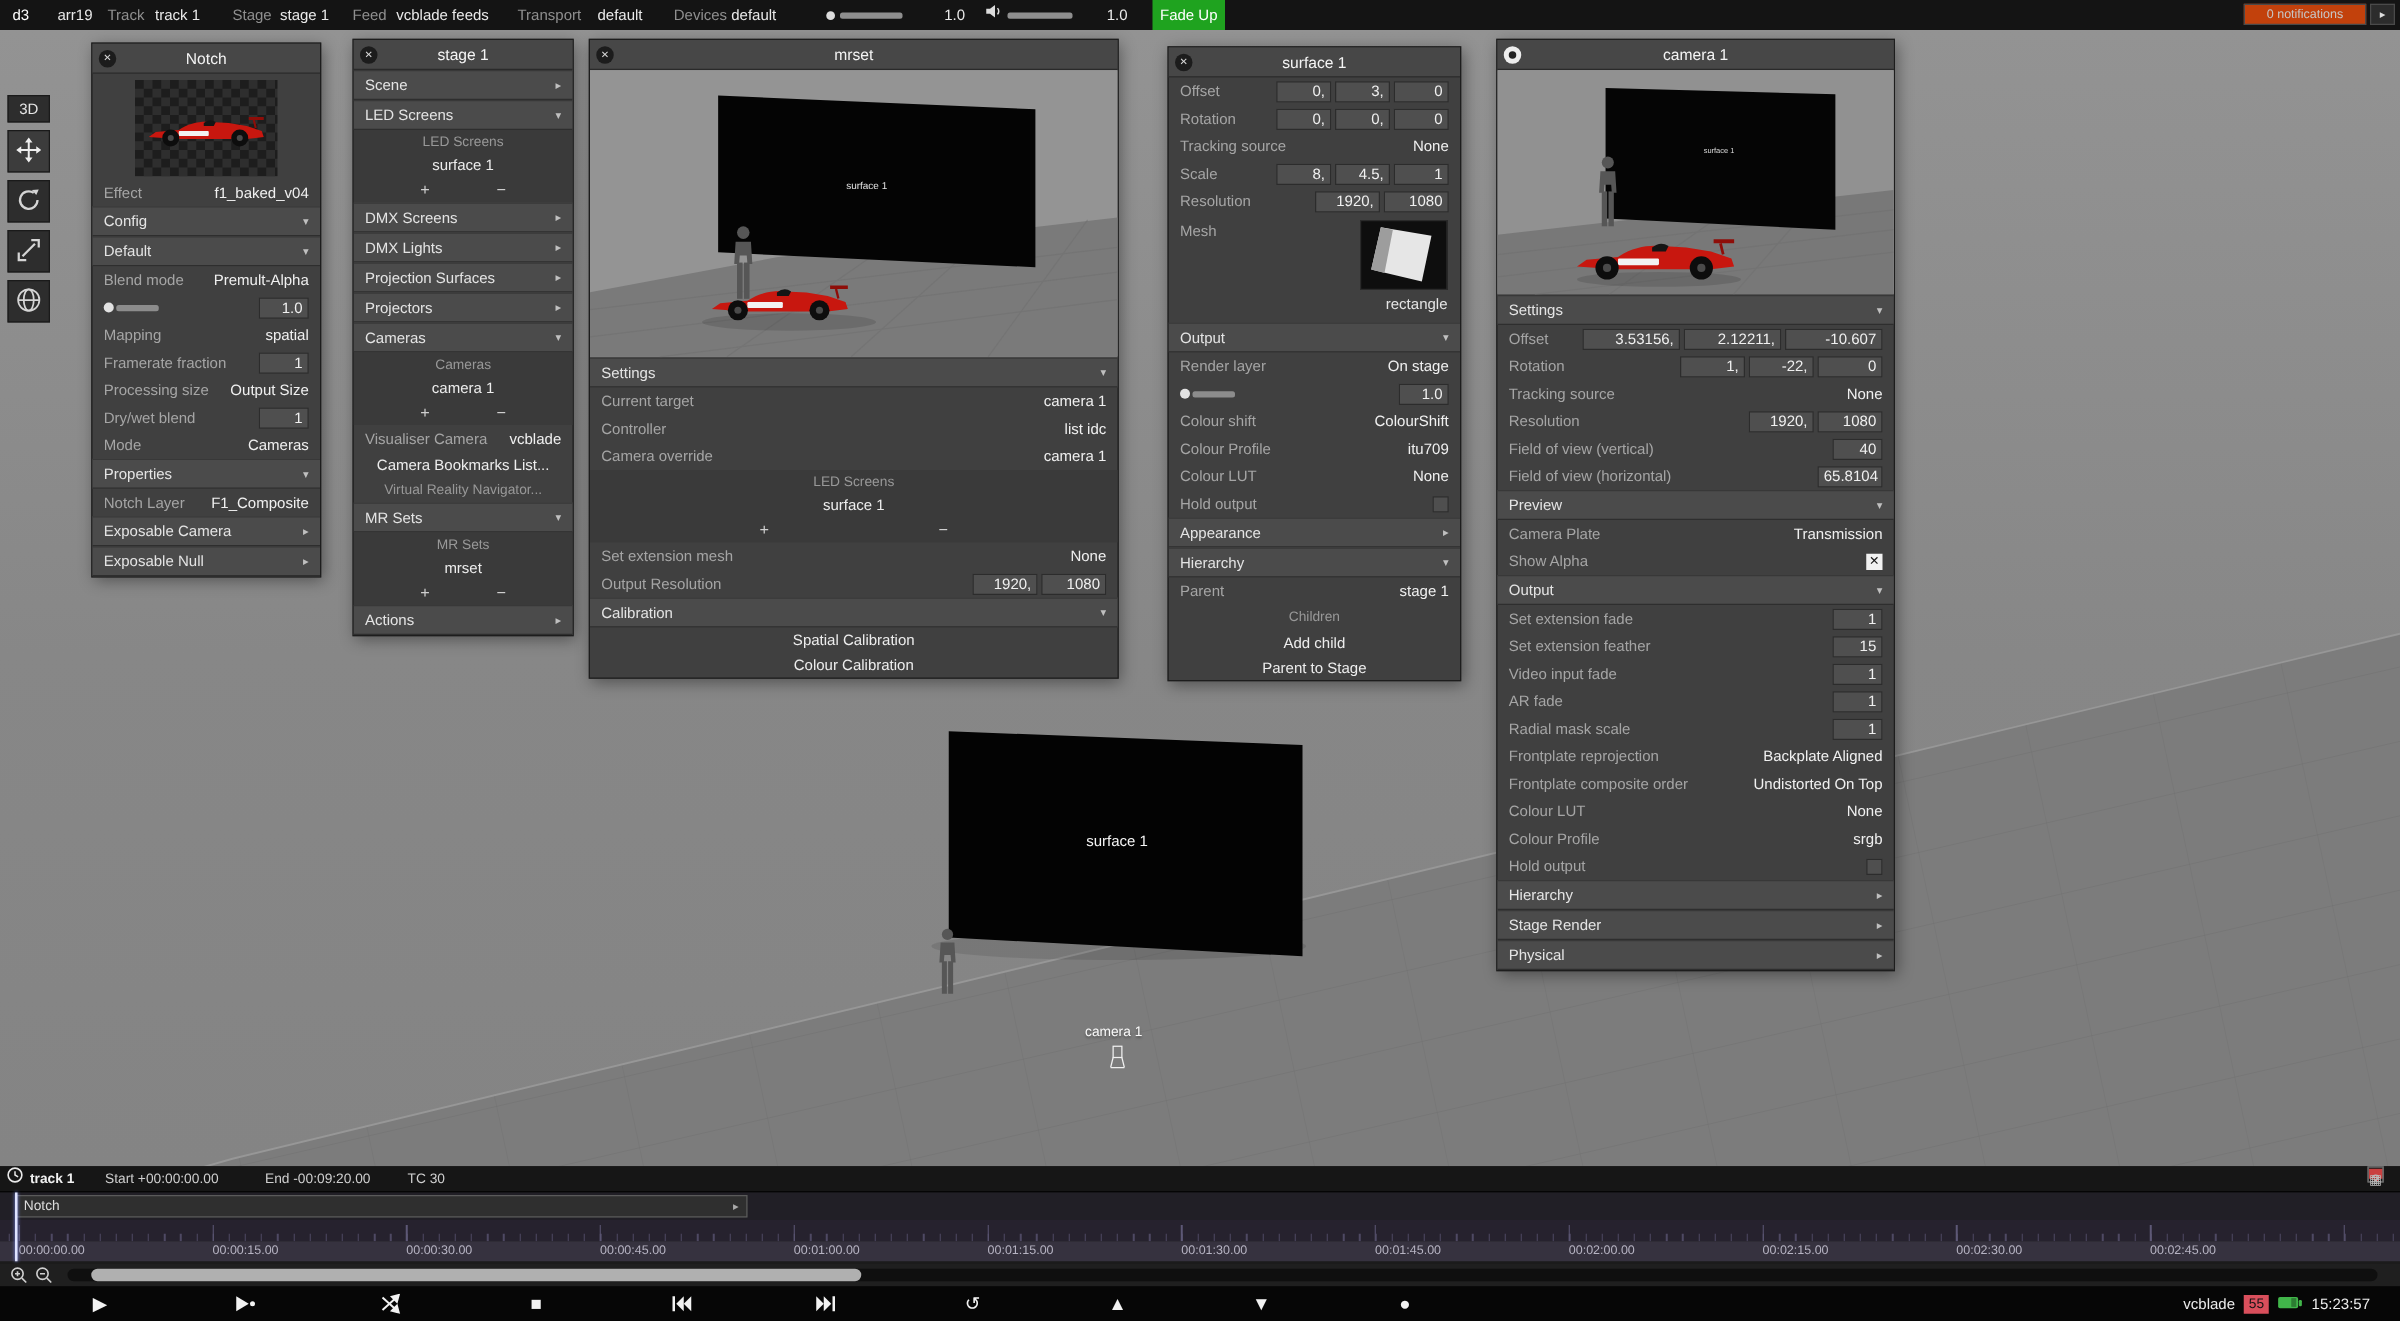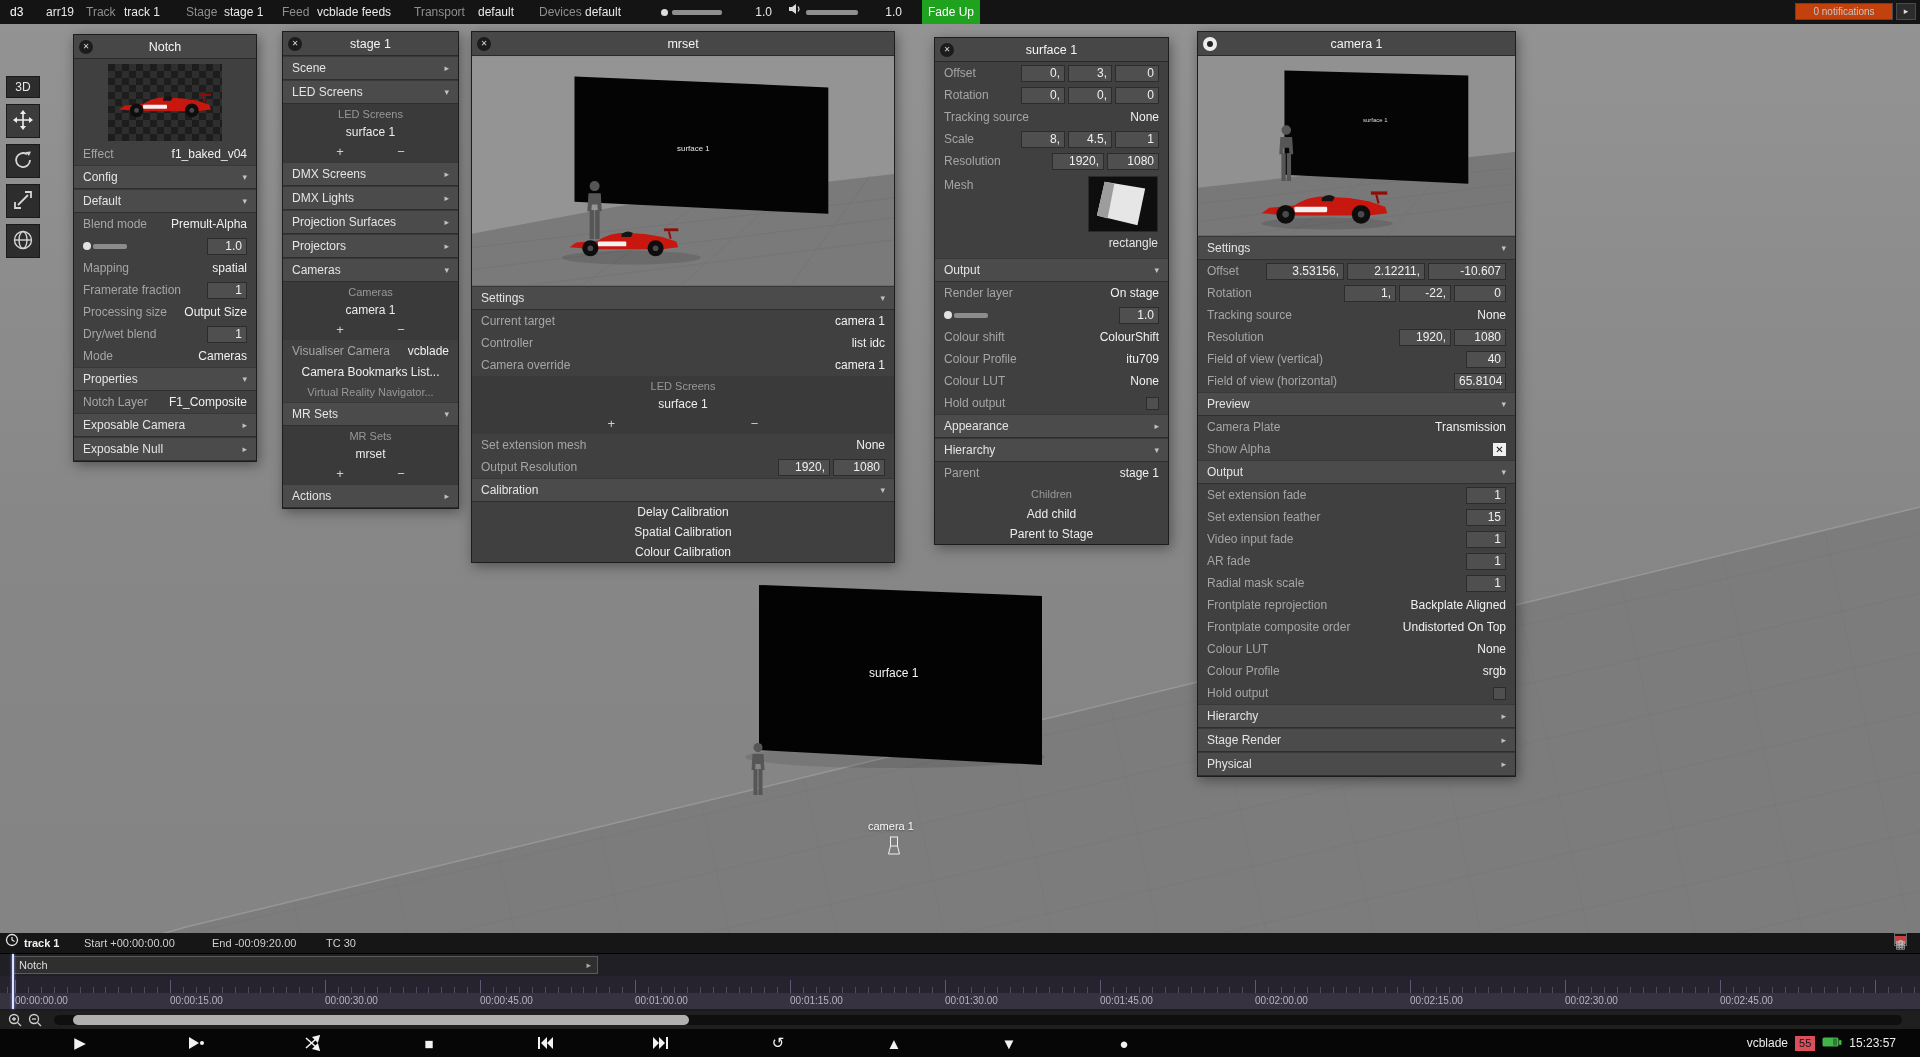--- a/index.html
+++ b/index.html
@@ -438,21 +438,20 @@
       <span class="lbl">Output Resolution</span>
     <span class="fields">
       <span class="numfield w52">1920,</span>
       <span class="numfield w52">1080</span>
     </span>
   </div>
   <div class="phead">
       <span>Calibration</span>
       <span class="caret">▾</span>
     </div>
-  <div class="crow">Delay Calibration</div>
   <div class="crow">Spatial Calibration</div>
   <div class="crow">Colour Calibration</div>
 </div>
 
 <div class="panel" style="left:934px;top:37px;width:235px">
   <div class="ptitle">
     <span class="closebtn">✕</span>
     <span>surface 1</span>
   </div>
   <div class="prow">

